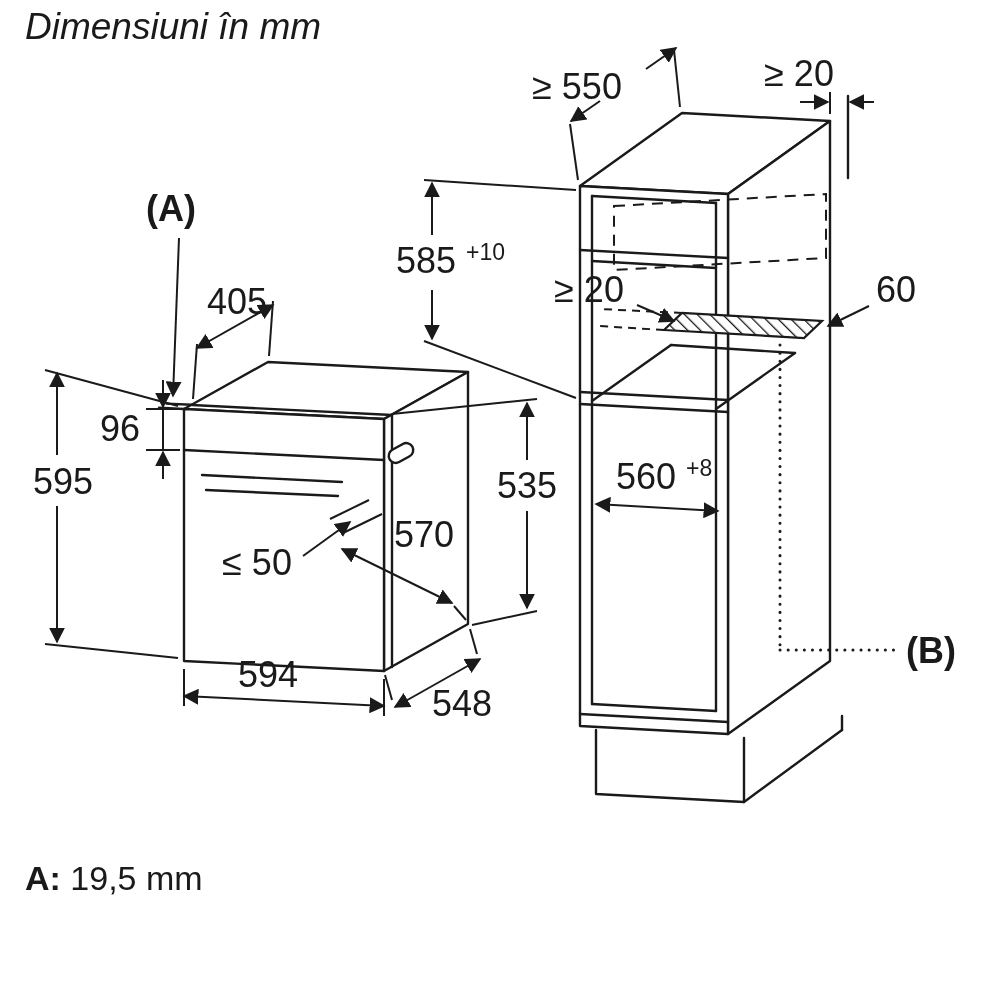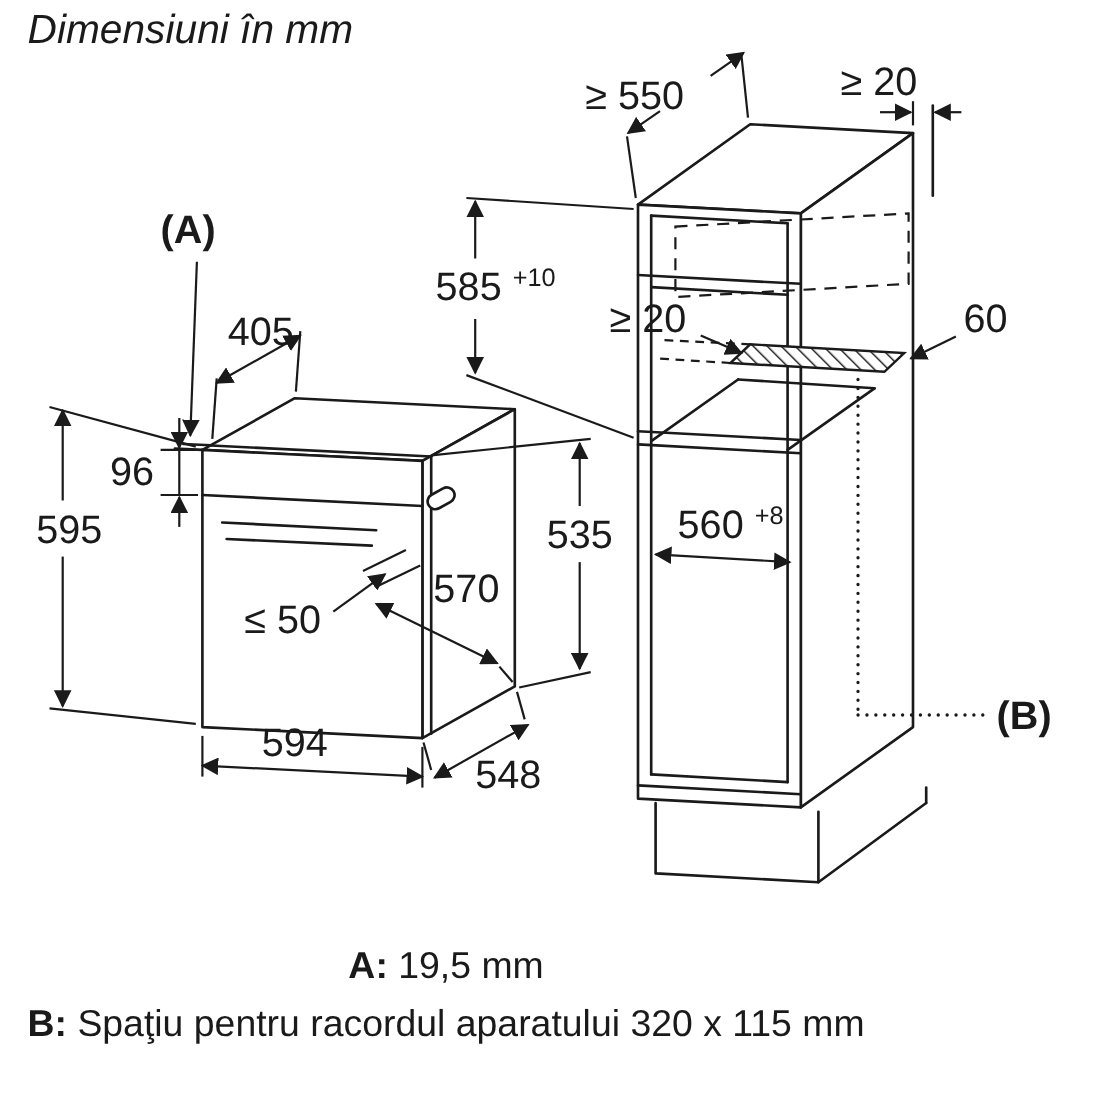--- a/index.html
+++ b/index.html
@@ -11,21 +11,21 @@
   svg.diagram { position:absolute; left:0; top:0; }
   svg text { font-size:36px; fill:#1a1a1a; }
   svg text.bold { font-weight:bold; }
   .face { fill:#ffffff; stroke:#1a1a1a; stroke-width:2.4; stroke-linejoin:round; }
   .ol   { fill:none; stroke:#1a1a1a; stroke-width:2.4; stroke-linejoin:round; stroke-linecap:round; }
   .dim  { fill:none; stroke:#1a1a1a; stroke-width:2; }
   .dashed { stroke-dasharray:11 8; }
   .dashed2 { stroke-dasharray:8 6; }
   .dot { stroke-dasharray:0.1 8; stroke-linecap:round; stroke-width:3; }
   .legend { position:absolute; left:25px; top:856px; font-size:34px; }
-  .legend p { margin:0 0 8px 0; max-width:790px; padding-left:56px; text-indent:-56px; line-height:45px;text-align:center; }
+  .legend p { margin:0 0 8px 0; max-width:790px; padding-left:56px; text-indent:-56px; line-height:45px; }
   .legend .key { font-weight:bold; }
 </style>
 </head>
 <body>
 
 <div class="title">Dimensiuni în mm</div>
 
 <svg class="diagram" width="1000" height="1000" viewBox="0 0 1000 1000">
   <defs>
     <marker id="arr" viewBox="0 0 10 10" refX="9" refY="5" markerWidth="8" markerHeight="8" orient="auto-start-reverse">
@@ -191,14 +191,13 @@
     <g>
       <line class="dim dot" x1="780" y1="345" x2="780" y2="650"></line>
       <line class="dim dot" x1="780" y1="650" x2="900" y2="650"></line>
       <text class="bold" x="906" y="663">(B)</text>
     </g>
   </g>
 </svg>
 
 <div class="legend">
   <p><span class="key">A:</span> <span>19,5 mm</span></p>
-  <p><span class="key">B:</span> <span>Spaţiu pentru racordul aparatului 320 x 115 mm</span></p>
 </div>
 
 </body></html>

